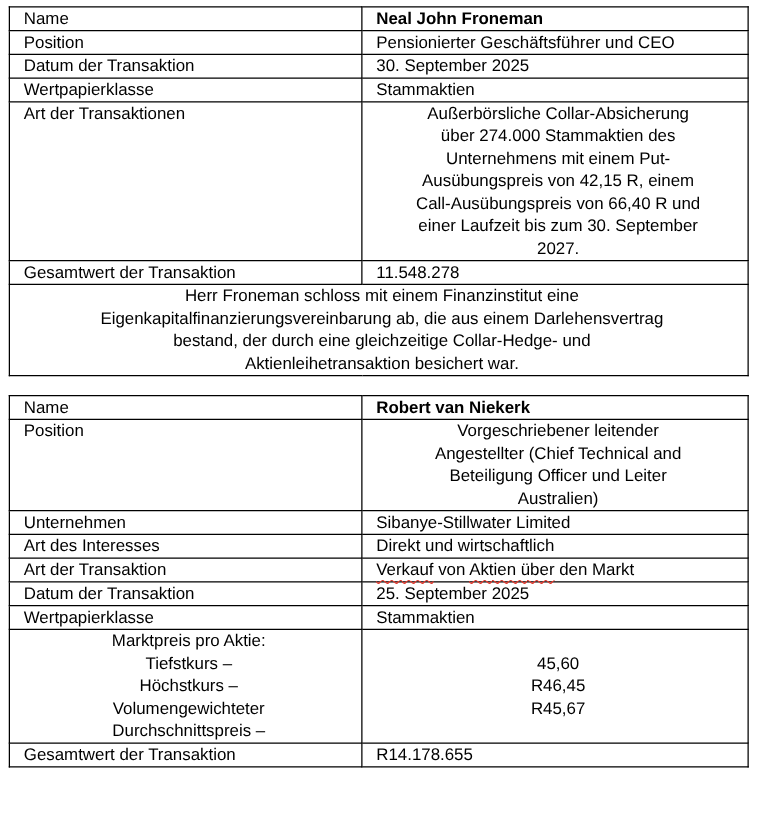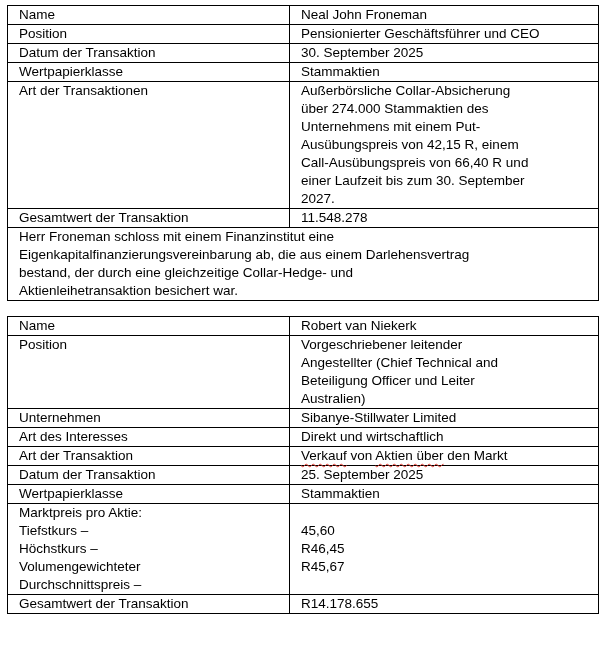--- a/index.html
+++ b/index.html
@@ -30,23 +30,24 @@
   td {
     border: 1px solid #000000;
     vertical-align: top;
     padding: 0 6px 0 11px;
     font-size: 13.5px;
     line-height: 18px;
   }
   .line {
     min-height: 18px;
     white-space: nowrap;
+    text-align: center;
   }
   .bold {
-    font-weight: normal;
+    font-weight: bold;
   }
   .squiggle {
     text-decoration: underline;
     text-decoration-style: wavy;
     text-decoration-color: #e03a2f;
     text-decoration-thickness: 1px;
     text-underline-offset: 3px;
   }
 </style>
 </head>

